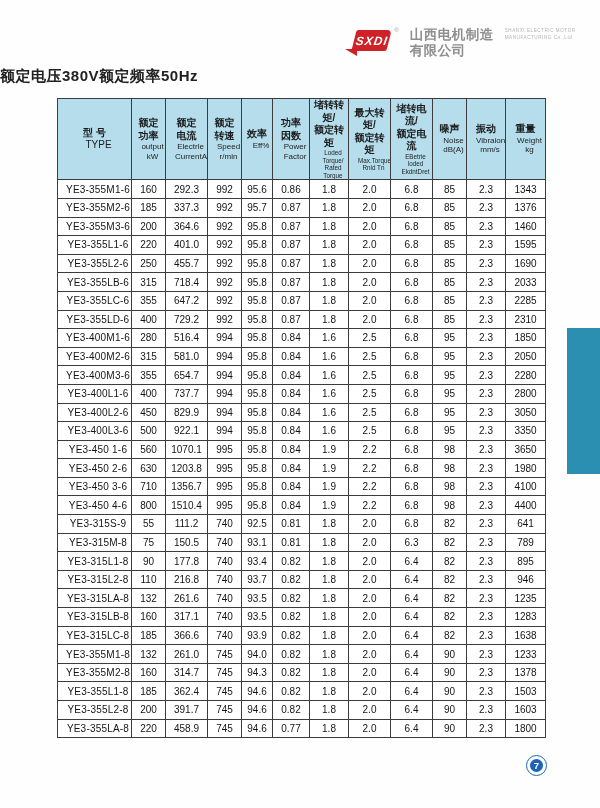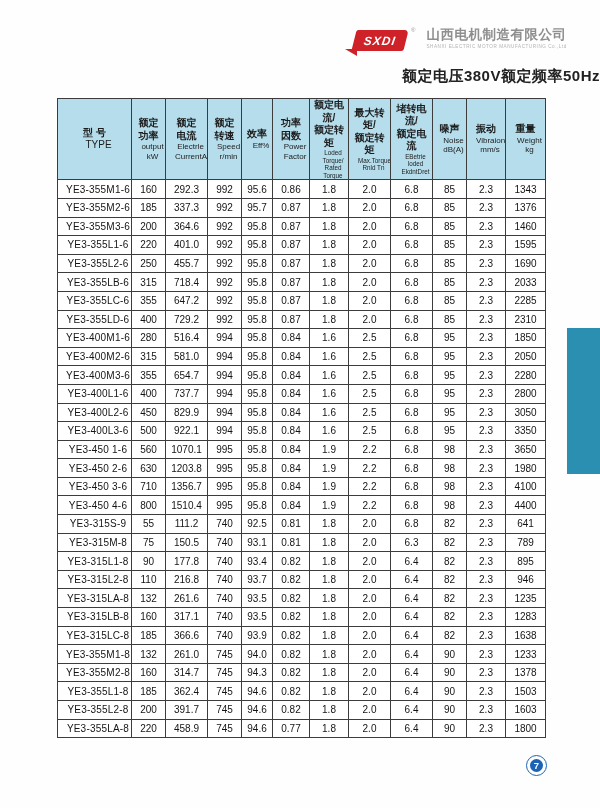--- a/index.html
+++ b/index.html
@@ -7,26 +7,26 @@
   .page{position:relative;width:600px;height:808px;background:#fefefe;overflow:hidden;}
 
   
   .logo{position:absolute;top:27px;left:354px;display:flex;align-items:flex-start;}
   .logo-mark{position:relative;width:52px;height:21px;background:#cf2128;transform:skewX(-14deg);
     border-radius:2px 4px 2px 2px;display:flex;align-items:center;justify-content:center;margin-top:3px;}
   .logo-mark:after{content:"";position:absolute;left:-6px;bottom:-5px;border-left:12px solid transparent;
     border-top:7px solid #cf2128;transform:skewX(14deg);}
   .logo-brand{color:#fff;font-size:12px;font-weight:bold;font-style:italic;letter-spacing:1px;transform:skewX(6deg);}
   .reg{font-size:6px;color:#999;margin:0 3px 0 5px;}
-  .company{display:flex;flex-direction:column;margin-left:8px;}
+  .company{display:flex;flex-direction:row;margin-left:8px;}
   .company-cn{font-size:13.5px;font-weight:bold;color:#8f8f8f;letter-spacing:0.5px;line-height:16px;}
   .company-en{font-size:4.6px;color:#b3b3b3;letter-spacing:0.55px;line-height:7px;}
 
   
-  .title{position:absolute;top:67px;left:0;width:600px;text-align:right;
+  .title{position:absolute;top:67px;left:0;width:600px;text-align:left;
     font-size:15px;font-weight:bold;color:#222;letter-spacing:0.5px;}
 
   
   table.spec{position:absolute;top:98px;left:57px;width:488px;border-collapse:collapse;table-layout:fixed;}
   .spec th,.spec td{border:1px solid #3c3c3c;overflow:hidden;}
   .spec thead th{background:#b5ddec;height:63px;padding:0 1px;vertical-align:middle;text-align:center;}
   .spec th .zh{font-size:10px;line-height:12.5px;font-weight:bold;color:#1c1c1c;}
   .spec th .en{font-size:8px;line-height:9.5px;font-weight:normal;color:#1c1c1c;padding-left:8px;}
   .spec th.col1 .en{font-size:10px;line-height:12px;}
   .spec th.col7 .en,.spec th.col8 .en,.spec th.col9 .en{font-size:6.3px;line-height:7.6px;}
@@ -103,21 +103,21 @@
             <div class="zh">效率</div>
             <div class="en">Eff%</div>
           </th>
           <th class="col6">
             <div class="zh">功率</div>
             <div class="zh">因数</div>
             <div class="en">Power</div>
             <div class="en">Factor</div>
           </th>
           <th class="col7">
-            <div class="zh">额定电流/</div>
+            <div class="zh">堵转转矩/</div>
             <div class="zh">额定转矩</div>
             <div class="en">Loded Torque/</div>
             <div class="en">Rated Torque</div>
           </th>
           <th class="col8">
             <div class="zh">最大转矩/</div>
             <div class="zh">额定转矩</div>
             <div class="en">Max.Torque/</div>
             <div class="en">Rnld Tn</div>
           </th>

